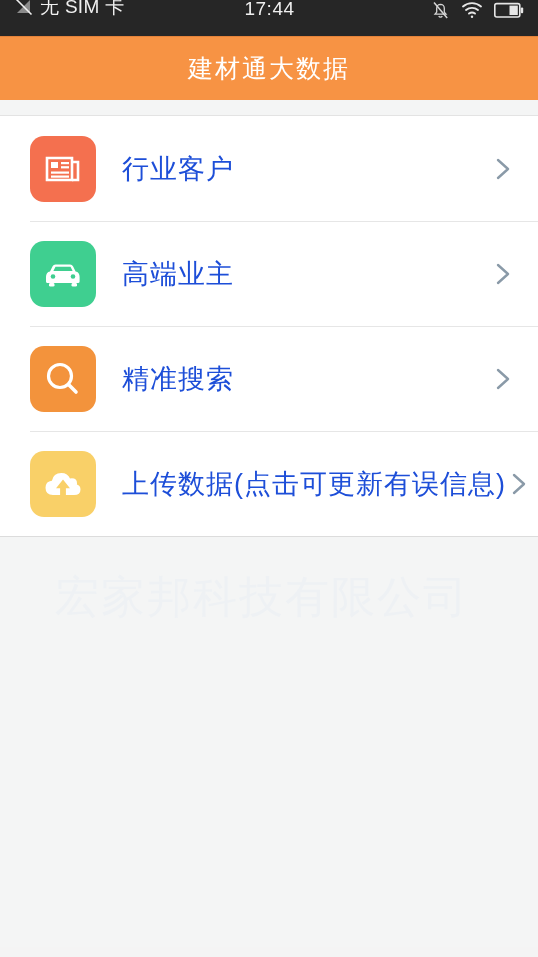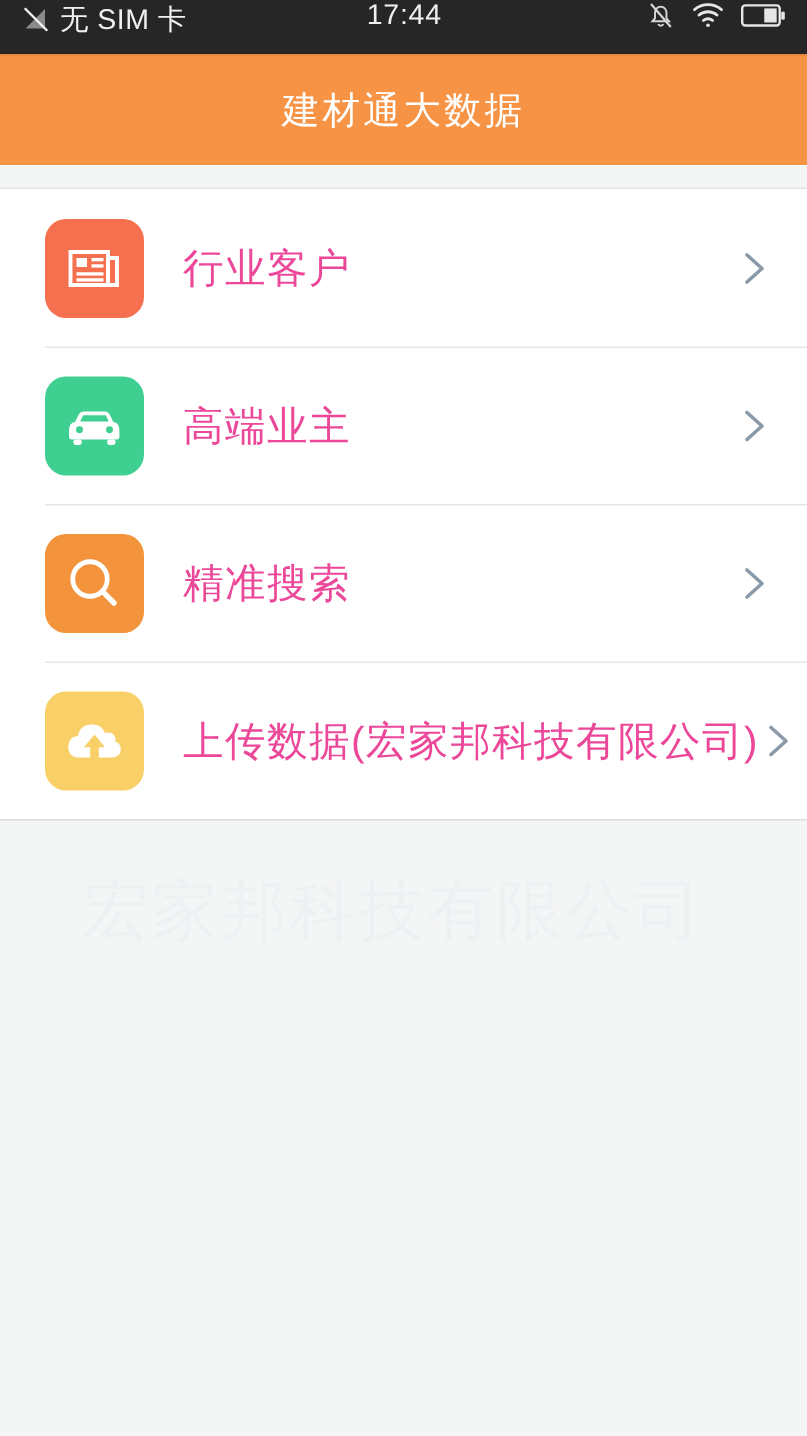--- a/index.html
+++ b/index.html
@@ -8,34 +8,34 @@
     width:538px; height:957px;
     font-family:"Liberation Sans","DejaVu Sans",sans-serif;
     background:#f4f4f4;
     overflow:hidden;
   }
   .phone { position:relative; width:538px; height:957px; background:#f4f4f4; }
 
   
   .statusbar {
     position:relative; height:36px; background:#262626;
-    display:flex; align-items:flex-start; padding:0 14px;
+    display:flex; align-items:flex-end; padding:16px 14px;
     color:#e8e8e8;
     gap:20px;
   }
   .sb-left { display:flex; align-items:center; gap:6px; flex:0 0 auto; }
   .sb-center { position:absolute; left:1px; right:0; text-align:center;
                font-size:19px; letter-spacing:.5px; color:#efefef; pointer-events:none; }
   .sb-right { margin-left:auto; display:flex; align-items:center; gap:11px; z-index:2; }
   .sb-text { font-size:19px; color:#f0f0f0; white-space:nowrap; letter-spacing:.3px; }
   .sb-ic { display:block; }
 
   
   .appbar {
-    height:74px; background:#f79344;
+    height:64px; background:#f79344;
     display:flex; align-items:center; justify-content:center;
     border-top:1px solid #e4823a;
   }
   .appbar-title {
     color:#ffffff; font-size:25px; letter-spacing:2px; font-weight:400;
   }
 
   
   .gap-strip { height:16px; background:#f4f5f5; border-bottom:1px solid #e3e3e3; }
 
@@ -49,21 +49,21 @@
   .row + .row::before {
     content:""; position:absolute; left:30px; right:0; top:0;
     height:1px; background:#e6e6e6;
   }
   .row-icon {
     flex:0 0 auto; width:66px; height:66px; border-radius:14px;
     display:flex; align-items:center; justify-content:center;
   }
   .row-icon svg { display:block; }
   .row-label {
-    margin-left:26px; font-size:27px; color:#ec4899; letter-spacing:1px;
+    margin-left:26px; font-size:27px; color:#1d4ed8; letter-spacing:1px;
     white-space:nowrap; flex:1 1 auto;
   }
   .chev { flex:0 0 auto; width:26px; height:26px; }
 
   
   .watermark {
     position:absolute; left:55px; top:452px;
     font-size:44px; color:#eef1f4; letter-spacing:2px;
     white-space:nowrap; z-index:1; pointer-events:none; user-select:none;
   }
@@ -178,21 +178,21 @@
         </svg>
       </div>
 
       <div class="row">
         <div class="row-icon" style="background:#f9d068;">
           <svg width="40" height="32" viewBox="0 0 40 32">
             <path d="M10 27 q-7.5 0 -7.5 -7.2 q0 -6.4 6.4 -7.1 q1.5 -7.7 9.4 -7.7 q6.6 0 8.7 5.6 q0.9 -0.3 1.9 -0.3 q5.1 0 5.1 5 q0 0.6 -0.1 1.2 q3.6 1.1 3.6 5 q0 5.5 -6.5 5.5 Z" fill="#ffffff"></path>
             <path d="M20 11.6 L27 20.2 h-4.1 v7.1 h-5.8 v-7.1 h-4.1 Z" fill="#f9d068"></path>
           </svg>
         </div>
-        <div class="row-label">上传数据(宏家邦科技有限公司)</div>
+        <div class="row-label">上传数据(点击可更新有误信息)</div>
         <svg class="chev" viewBox="0 0 26 26">
           <path d="M8 4 L18 13 L8 22" fill="none" stroke="#8a9aa8" stroke-width="2.4" stroke-linecap="round" stroke-linejoin="round"></path>
         </svg>
       </div>
 
     </div>
 
     <div class="filler"></div>
   </div>
 </div>

